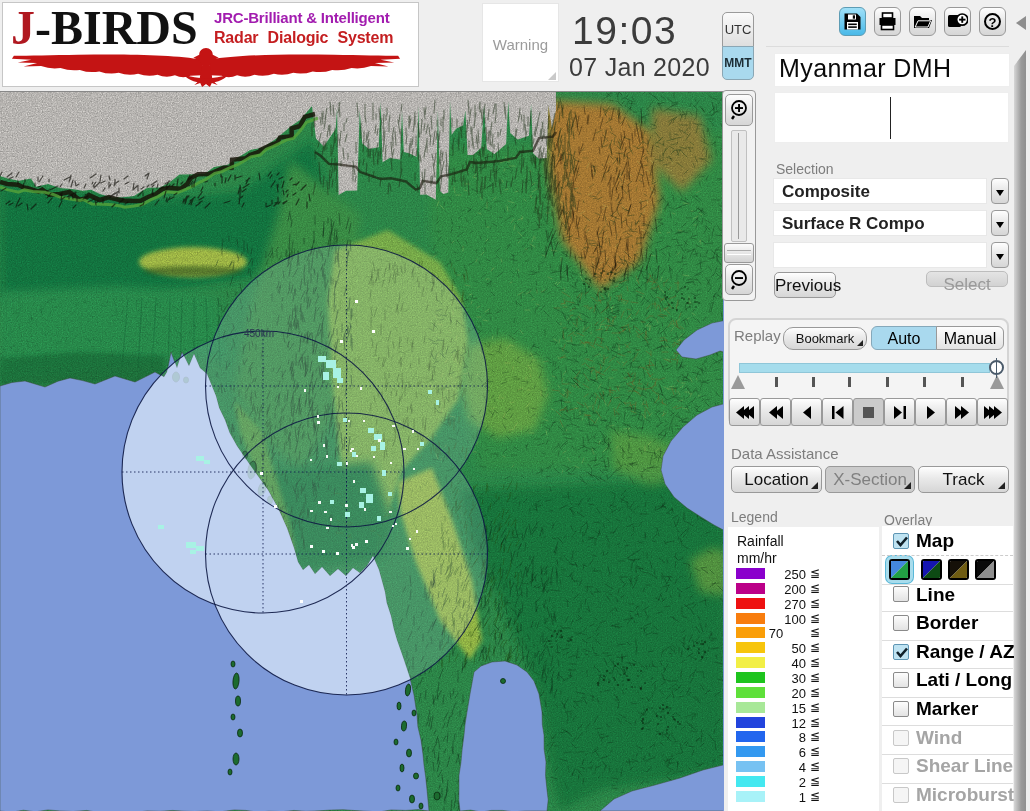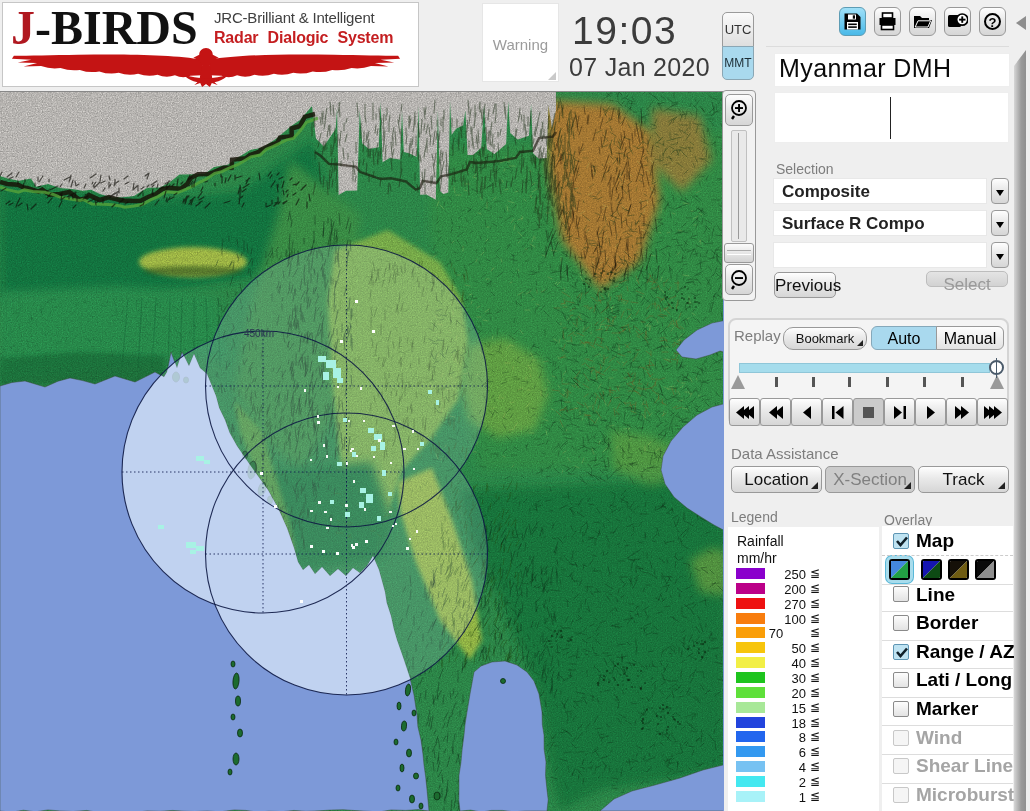--- a/index.html
+++ b/index.html
@@ -12,37 +12,37 @@
 .sep{position:absolute;height:1px;background:#ddd}
 .cb{position:absolute;width:16px;height:16px;border:1px solid #8a8a8a;border-radius:2px;background:linear-gradient(#fdfdfd,#e3e3e3)}
 .cbchk{background:#bfe3f2;border:1px solid #5f96b4}
 .ovlbl{position:absolute;font-weight:bold;font-size:19px;color:#000;left:916px}
 .ovlbl.dis{color:#a5a5a5}
 .cb.dis{border-color:#c8c8c8;background:#f5f5f5}
 </style></head><body>
 <div class="abs" style="left:0;top:0;width:1030px;height:92px;background:#efefef"></div>
 <div class="abs whitebox" style="left:2px;top:2px;width:417px;height:85px;border:1px solid #c6c6c6"></div>
 <div class="abs" style="left:11px;top:0px;font-family:'Liberation Serif',serif;font-weight:bold;font-size:48px;letter-spacing:0px;color:#111"><span style="color:#b01820">J</span>-BIRDS</div>
-<div class="abs" style="left:214px;top:9px;font-size:15px;font-weight:normal;color:#404040;letter-spacing:-0.2px">JRC-Brilliant &amp; Intelligent</div>
+<div class="abs" style="left:214px;top:9px;font-size:15px;font-weight:bold;color:#a21caf;letter-spacing:-0.2px">JRC-Brilliant &amp; Intelligent</div>
 <div class="abs" style="left:214px;top:29px;font-size:16px;font-weight:bold;color:#c41e20;word-spacing:5px;letter-spacing:-0.2px">Radar Dialogic System</div>
 <svg class="abs" style="left:10px;top:46px" width="392" height="41" viewBox="0 0 404 42" preserveAspectRatio="none">
     <g fill="#c41414">
       <path d="M198 14 C170 9 120 8 70 9 C45 9.5 18 10 4 10 L2 13 L22 14 L8 17 L28 17.5 L14 21 L32 20.5 Q42 24.0 52 22.5 Q62 26.0 72 24.5 Q82 28.0 92 26 Q102 29.5 112 27.5 Q122 31.0 132 28.5 Q142 32.0 152 29.5 Q161 33.0 170 30 Q178 33.5 186 30.5 L198 30 Z"></path>
       <path d="M206 14 C234 9 284 8 334 9 C359 9.5 386 10 400 10 L402 13 L382 14 L396 17 L376 17.5 L390 21 L372 20.5 Q362 24.0 352 22.5 Q342 26.0 332 24.5 Q322 28.0 312 26 Q302 29.5 292 27.5 Q282 31.0 272 28.5 Q262 32.0 252 29.5 Q243 33.0 234 30 Q226 33.5 218 30.5 L206 30 Z"></path>
       <path d="M202 2 C198 2 195 5 195 9 L189 12 C194 14 197 16 198 20 L196 30 C196 34 194 37 190 40 L196 38 L198 42 L202 39 L206 42 L208 38 L214 40 C210 37 208 34 208 30 L206 20 C207 16 210 14 215 12 L209 9 C209 5 206 2 202 2 Z"></path>
       <path d="M178 29 C186 32 194 33 202 33 C210 33 218 32 226 29 C219 36 211 38 202 38 C193 38 185 36 178 29 Z"></path>
     </g>
   </svg>
 <div class="abs" style="left:482px;top:3px;width:77px;height:79px;background:#fff;border:1px solid #e6e6e6"></div>
 <div class="abs" style="left:482px;top:36px;width:77px;text-align:center;font-size:15px;color:#9b9b9b">Warning</div>
 <div class="abs" style="left:548px;top:72px;width:0;height:0;border-left:8px solid transparent;border-bottom:8px solid #c9c9c9"></div>
 <div class="abs" style="left:572px;top:9px;font-size:39px;letter-spacing:1.5px;color:#3c3c3c">19:03</div>
 <div class="abs" style="left:569px;top:53px;font-size:25px;letter-spacing:0.3px;color:#3c3c3c">07 Jan 2020</div>
 <div class="abs" style="left:722px;top:12px;width:32px;height:35px;background:linear-gradient(#fafafa,#dedede);border:1px solid #9a9a9a;border-radius:5px 5px 0 0;text-align:center;font-size:13px;color:#333;line-height:34px">UTC</div>
-<div class="abs" style="left:722px;top:46px;width:32px;height:34px;background:#a9d9ee;border:1px solid #8aa6b4;border-radius:0 0 5px 5px;text-align:center;font-size:12px;font-weight:normal;color:#1c2c34;line-height:33px">MMT</div>
+<div class="abs" style="left:722px;top:46px;width:32px;height:34px;background:#a9d9ee;border:1px solid #8aa6b4;border-radius:0 0 5px 5px;text-align:center;font-size:12px;font-weight:bold;color:#1c2c34;line-height:33px">MMT</div>
 <div class="abs btn" style="left:839px;top:7px;width:27px;height:29px;border-radius:6px;background:linear-gradient(#9fe0f8,#49b9e8);border:1px solid #5d9cb4;"><svg width="19" height="19" style="margin-top:4px" viewBox="0 0 19 19">
       <path d="M1.5 1.5 H14 L17.5 5 V17.5 H1.5 Z" fill="#000"></path>
       <rect x="5" y="2.5" width="8" height="5" fill="#fff"></rect>
       <rect x="9.8" y="3.3" width="2.2" height="3.4" fill="#000"></rect>
       <rect x="4" y="10" width="11" height="7.5" fill="#fff"></rect>
       <rect x="5.2" y="11.5" width="8.6" height="1.6" fill="#000"></rect>
       <rect x="5.2" y="14.3" width="8.6" height="1.6" fill="#000"></rect>
     </svg></div>
 <div class="abs btn" style="left:874px;top:7px;width:27px;height:29px;border-radius:6px;"><svg width="19" height="19" style="margin-top:4px" viewBox="0 0 19 19">
       <rect x="4.5" y="1" width="10" height="5" fill="#fff" stroke="#000" stroke-width="1.6"></rect>
@@ -540,21 +540,21 @@
 <div class="abs" style="left:736px;top:672px;width:29px;height:11px;background:#1ec41e"></div>
 <div class="abs" style="left:746px;top:671px;width:60px;text-align:right;font-size:13px;color:#111">30</div>
 <div class="abs" style="left:810px;top:670px;font-size:12px;color:#111">≦</div>
 <div class="abs" style="left:736px;top:687px;width:29px;height:11px;background:#5fe03a"></div>
 <div class="abs" style="left:746px;top:686px;width:60px;text-align:right;font-size:13px;color:#111">20</div>
 <div class="abs" style="left:810px;top:685px;font-size:12px;color:#111">≦</div>
 <div class="abs" style="left:736px;top:702px;width:29px;height:11px;background:#a8e898"></div>
 <div class="abs" style="left:746px;top:701px;width:60px;text-align:right;font-size:13px;color:#111">15</div>
 <div class="abs" style="left:810px;top:700px;font-size:12px;color:#111">≦</div>
 <div class="abs" style="left:736px;top:717px;width:29px;height:11px;background:#2244dd"></div>
-<div class="abs" style="left:746px;top:716px;width:60px;text-align:right;font-size:13px;color:#111">18</div>
+<div class="abs" style="left:746px;top:716px;width:60px;text-align:right;font-size:13px;color:#111">12</div>
 <div class="abs" style="left:810px;top:715px;font-size:12px;color:#111">≦</div>
 <div class="abs" style="left:736px;top:731px;width:29px;height:11px;background:#2266ee"></div>
 <div class="abs" style="left:746px;top:730px;width:60px;text-align:right;font-size:13px;color:#111">8</div>
 <div class="abs" style="left:810px;top:729px;font-size:12px;color:#111">≦</div>
 <div class="abs" style="left:736px;top:746px;width:29px;height:11px;background:#3399f0"></div>
 <div class="abs" style="left:746px;top:745px;width:60px;text-align:right;font-size:13px;color:#111">6</div>
 <div class="abs" style="left:810px;top:744px;font-size:12px;color:#111">≦</div>
 <div class="abs" style="left:736px;top:761px;width:29px;height:11px;background:#77c2f2"></div>
 <div class="abs" style="left:746px;top:760px;width:60px;text-align:right;font-size:13px;color:#111">4</div>
 <div class="abs" style="left:810px;top:759px;font-size:12px;color:#111">≦</div>

